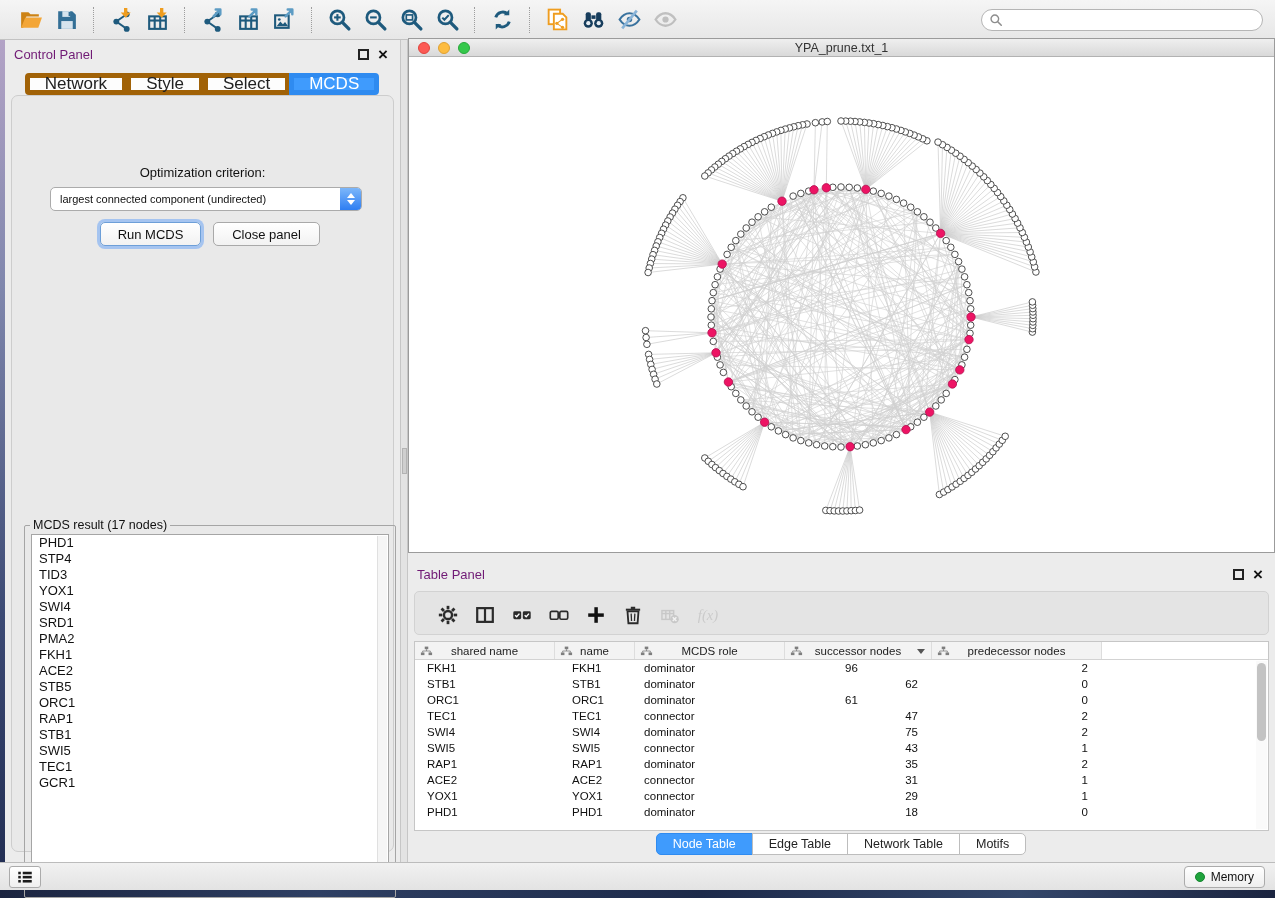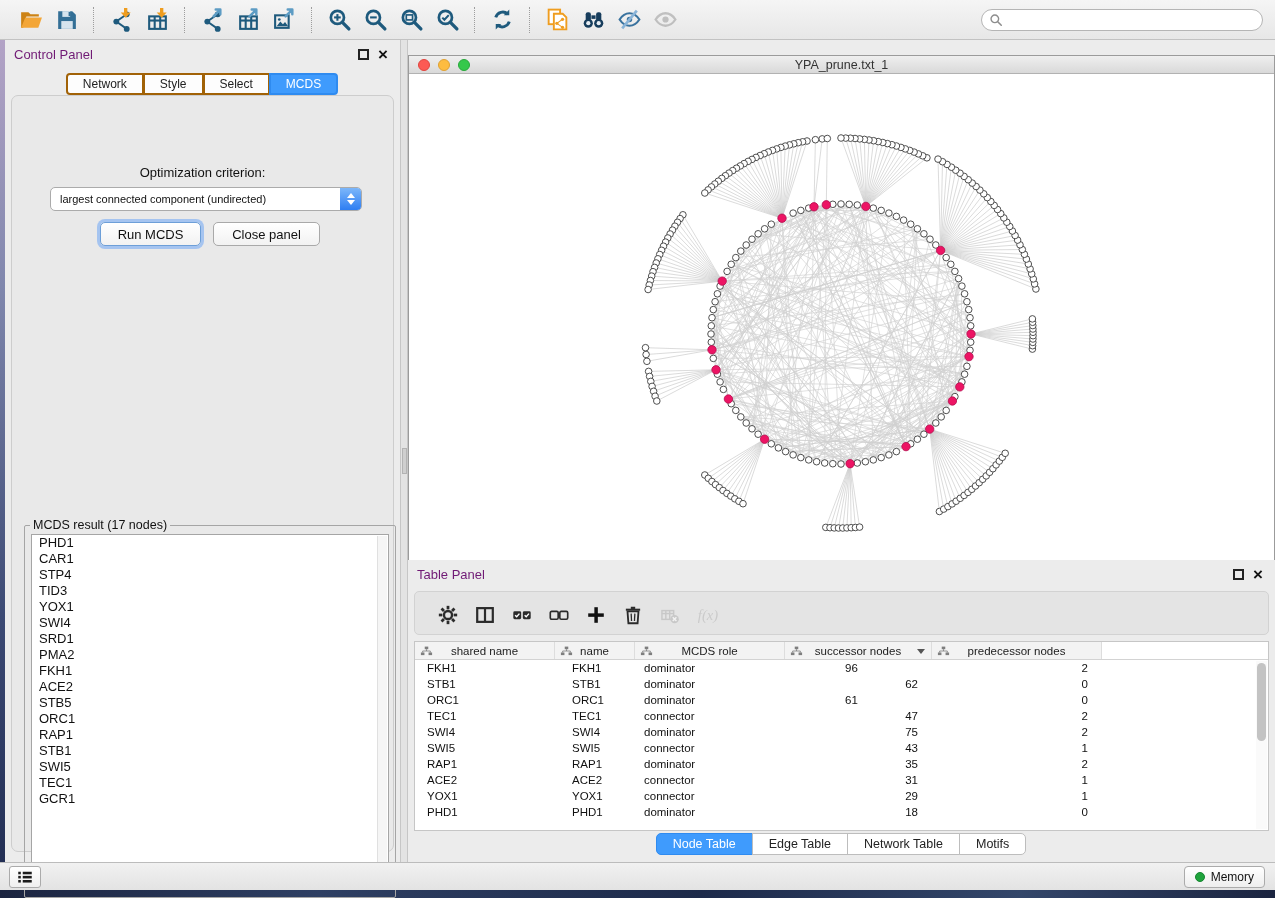--- a/index.html
+++ b/index.html
@@ -20,21 +20,21 @@
 .search-icon{position:absolute;left:8px;top:4px;pointer-events:none}
 
 .panel-titlebar{display:flex;align-items:center;height:28px}
 .panel-title{font-size:13px;color:#701a75;padding-left:9px}
 .win-btns{margin-left:auto;display:flex;align-items:center;gap:9px;padding-right:12px}
 .float-icon{width:11px;height:11px;border:2px solid #222;display:inline-block;background:transparent;cursor:pointer}
 .close-icon{font-size:17px;font-weight:bold;color:#111;line-height:11px;cursor:pointer}
 
 .control-panel{position:absolute;left:5px;top:40px;width:395px;height:822px;background:#ececec}
 .cp-tabs{position:absolute;left:0;top:33px;width:100%;display:flex;justify-content:center}
-.tab{height:22px;padding:0 15px;display:flex;align-items:center;background:#fdfdfd;border:2px solid #a16207;margin-left:-1px;font-size:12px;color:#222;cursor:pointer}
+.tab{height:22px;padding:0 15px;display:flex;align-items:center;background:#fdfdfd;border:5px solid #a16207;margin-left:-1px;font-size:17px;color:#222;cursor:pointer}
 .tab:first-child{border-radius:4px 0 0 4px}
 .tab:last-child{border-radius:0 4px 4px 0}
 .tab.active{background:#3f9bfd;border-color:#2f8bf0;color:#fff}
 .cp-inner{position:absolute;left:6px;top:55px;width:383px;height:757px;background:#e9e9e9;border:1px solid #cdcdcd;border-radius:7px}
 .opt-label{position:absolute;left:0;top:69px;width:100%;text-align:center;font-size:13px;color:#111}
 .dropdown{position:absolute;left:38px;top:91px;width:312px;height:24px;background:#fff;border:1px solid #ababab;border-radius:5px;display:flex;align-items:center;cursor:pointer}
 .dd-text{flex:1;font-size:11px;padding-left:9px;color:#111;white-space:nowrap;overflow:hidden}
 .dd-step{width:21px;height:22px;border-radius:0 4px 4px 0;background:linear-gradient(#7db7fa,#2e7ef2);display:flex;flex-direction:column;align-items:center;justify-content:center;gap:2px}
 .dd-step .up{width:0;height:0;border-left:4px solid transparent;border-right:4px solid transparent;border-bottom:5px solid #fff}
 .dd-step .down{width:0;height:0;border-left:4px solid transparent;border-right:4px solid transparent;border-top:5px solid #fff}
@@ -43,21 +43,21 @@
 .closepanel-btn{left:201px;top:126px;width:107px}
 .mcds-fieldset{position:absolute;left:12px;top:422px;width:372px;height:380px;border:1px solid #a5a5a5;border-radius:2px}
 .mcds-fieldset legend{font-size:12.5px;color:#111;margin-left:5px;padding:0 3px}
 .mcds-list{position:absolute;left:6px;top:2px;right:6px;bottom:8px;background:#fff;border:1px solid #a5a5a5;overflow:hidden}
 .mcds-item{font-size:13px;line-height:16px;padding-left:7px;color:#111}
 .mcds-scroll{position:absolute;top:1px;bottom:1px;right:1px;width:10px;background:#f5f5f5;border-left:1px solid #e0e0e0}
 
 .splitter{position:absolute;left:400px;top:40px;width:8px;height:822px;background:#e3e3e3;border-left:1px solid #c6c6c6;border-right:1px solid #c6c6c6}
 .splitter .grip{position:absolute;left:1px;top:408px;width:5px;height:26px;background:#cfcfcf;border:1px solid #b3b3b3}
 
-.net-window{position:absolute;left:408px;top:55px;width:867px;height:515px;border:1px solid #9b9b9b;background:#fff}
+.net-window{position:absolute;left:408px;top:38px;width:867px;height:515px;border:1px solid #9b9b9b;background:#fff}
 .net-titlebar{height:18px;background:linear-gradient(#efefef,#d9d9d9);border-bottom:1px solid #b2b2b2;display:flex;align-items:center;position:relative}
 .lights{display:flex;gap:8px;padding-left:9px}
 .light{width:12px;height:12px;border-radius:50%}
 .light.red{background:#fc5a54;border:1px solid #e0443e}
 .light.yellow{background:#fdbc40;border:1px solid #dfa133}
 .light.green{background:#35c84b;border:1px solid #27a83a}
 .net-title{position:absolute;left:0;width:100%;text-align:center;font-size:12.5px;color:#333}
 .net-canvas{position:absolute;left:0;top:18px;width:865px;height:495px;background:#fff}
 
 .table-panel{position:absolute;left:408px;top:560px;width:867px;height:302px;background:#ececec}
@@ -307,21 +307,20 @@
           <span class="down"></span>
         </span>
     </div>
     <button class="btn run-btn">Run MCDS</button>
     <button class="btn closepanel-btn">Close panel</button>
     <fieldset class="mcds-fieldset">
       <legend>MCDS result (17 nodes)</legend>
       <div class="mcds-list">
         <div class="mcds-scroll"></div>
       <div class="mcds-item">PHD1</div>
-          <div class="mcds-item">CAR1</div>
           <div class="mcds-item">STP4</div>
           <div class="mcds-item">TID3</div>
           <div class="mcds-item">YOX1</div>
           <div class="mcds-item">SWI4</div>
           <div class="mcds-item">SRD1</div>
           <div class="mcds-item">PMA2</div>
           <div class="mcds-item">FKH1</div>
           <div class="mcds-item">ACE2</div>
           <div class="mcds-item">STB5</div>
           <div class="mcds-item">ORC1</div>

